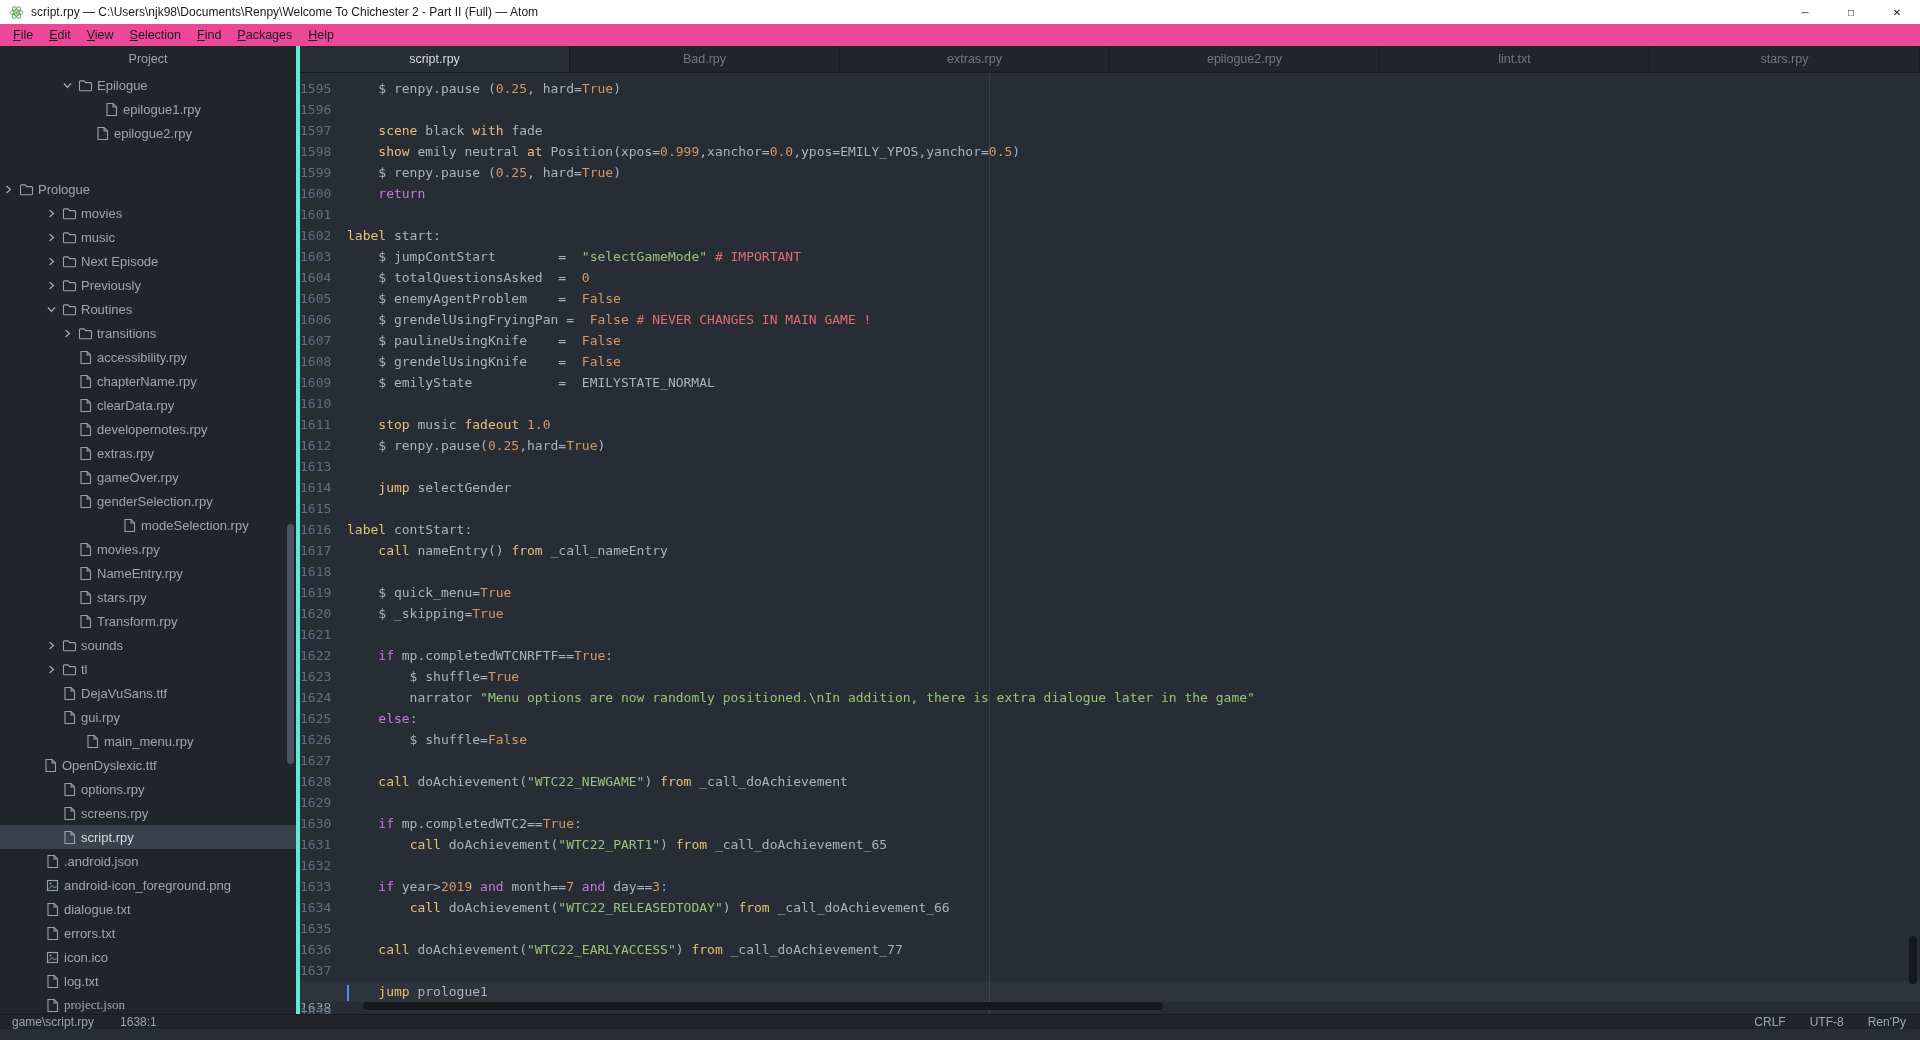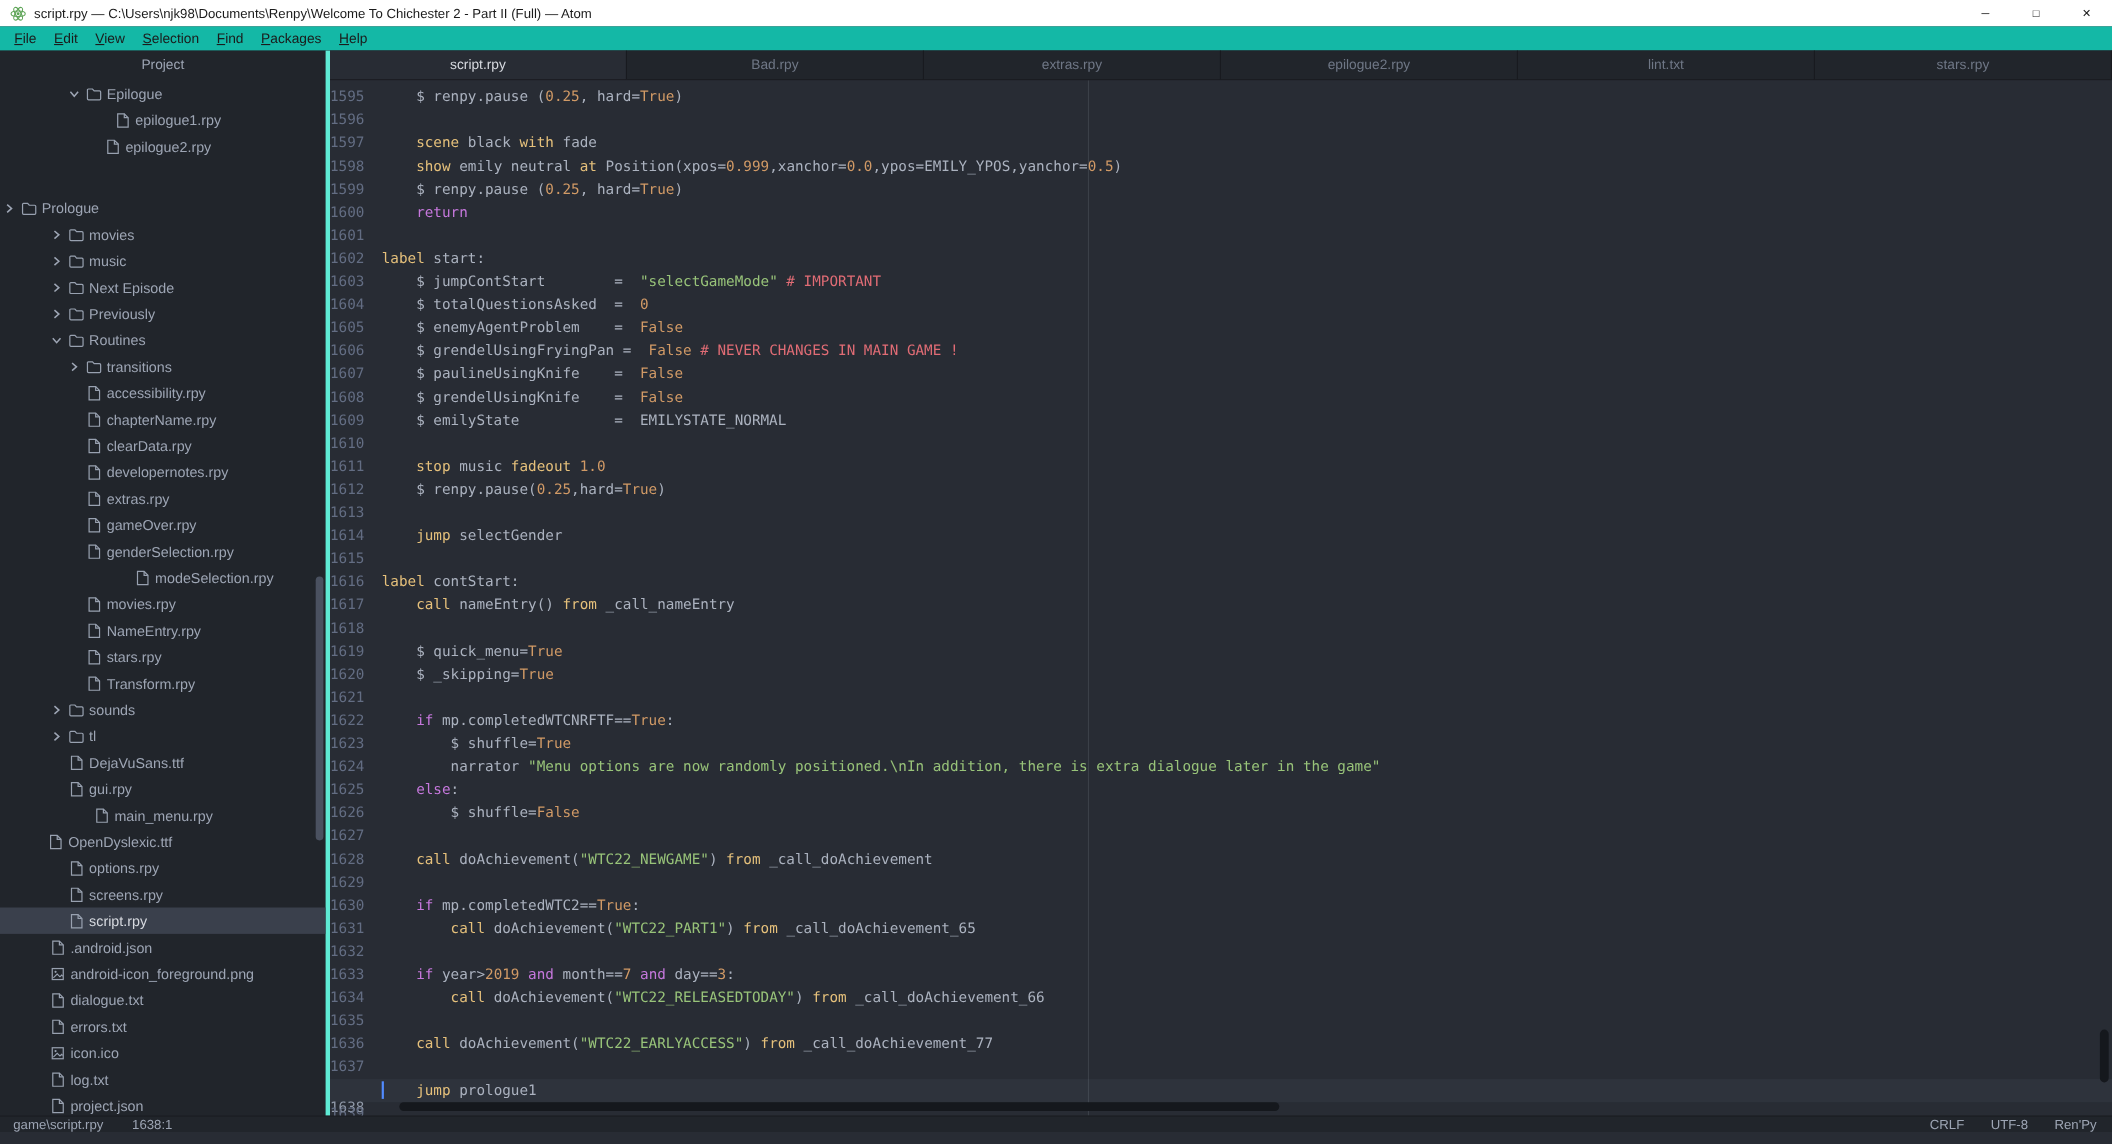--- a/index.html
+++ b/index.html
@@ -10,21 +10,21 @@
     font-family:"Liberation Sans", sans-serif;
     -webkit-font-smoothing:antialiased;
   }
   
   .titlebar { height:24px; background:#ffffff; display:flex; align-items:center; font-size:12px; color:#1b1b1b; }
   .app-icon { margin:0 7px 0 9px; display:flex; align-items:center; }
   .titlebar-title { white-space:nowrap; overflow:hidden; }
   .win-controls { margin-left:auto; display:flex; height:100%; }
   .win-btn { width:46px; height:100%; display:flex; align-items:center; justify-content:center; font-size:10px; color:#111; cursor:default; }
   
-  .menubar { height:22px; background:#14b8a6; display:flex; align-items:center; padding-left:5px; font-size:12.5px; color:#1b1b1b; }
+  .menubar { height:22px; background:#ec4899; display:flex; align-items:center; padding-left:5px; font-size:12.5px; color:#1b1b1b; }
   .menu-item { display:inline-block; padding:2px 8px; }
   .menu-item::first-letter { text-decoration:underline; }
   
   .main { display:flex; height:968px; }
   .sidebar { width:300px; flex:none; background:#21252b; border-right:4px solid #5eead4; position:relative; overflow:hidden; }
   .sidebar-header { height:27px; line-height:27px; text-align:center; color:#9da5b4; font-size:12.5px; }
   .tree { font-size:13px; color:#9da5b4; }
   .tree-row { height:24px; display:flex; align-items:center; white-space:nowrap; }
   .tree-row.selected { background:#3a404c; color:#d7dae0; }
   .chev { width:16px; flex:none; display:flex; align-items:center; justify-content:center; color:#9da5b4; }
@@ -489,21 +489,21 @@
           <div class="tree-row" style="padding-left: 26px;">
             <span class="chev"></span>
             <span class="ticon">
               <svg width="13" height="15" viewBox="0 0 13 15">
                 <path d="M2 1.5 h6 l3.5 3.5 V13.5 H2 Z" fill="none" stroke="currentColor" stroke-width="1.1"></path>
                 <path d="M8 1.5 V5 h3.5" fill="none" stroke="currentColor" stroke-width="1.1"></path>
               </svg>
             </span>
             <span class="tree-label">log.txt</span>
           </div>
-          <div class="tree-row" style="padding-left: 26px;">
+          <div class="tree-row" style="padding-left: 26px; font-family: Liberation Serif, serif;">
             <span class="chev"></span>
             <span class="ticon">
               <svg width="13" height="15" viewBox="0 0 13 15">
                 <path d="M2 1.5 h6 l3.5 3.5 V13.5 H2 Z" fill="none" stroke="currentColor" stroke-width="1.1"></path>
                 <path d="M8 1.5 V5 h3.5" fill="none" stroke="currentColor" stroke-width="1.1"></path>
               </svg>
             </span>
             <span class="tree-label">project.json</span>
           </div>
           <div class="tree-row" style="padding-left: 26px;">

